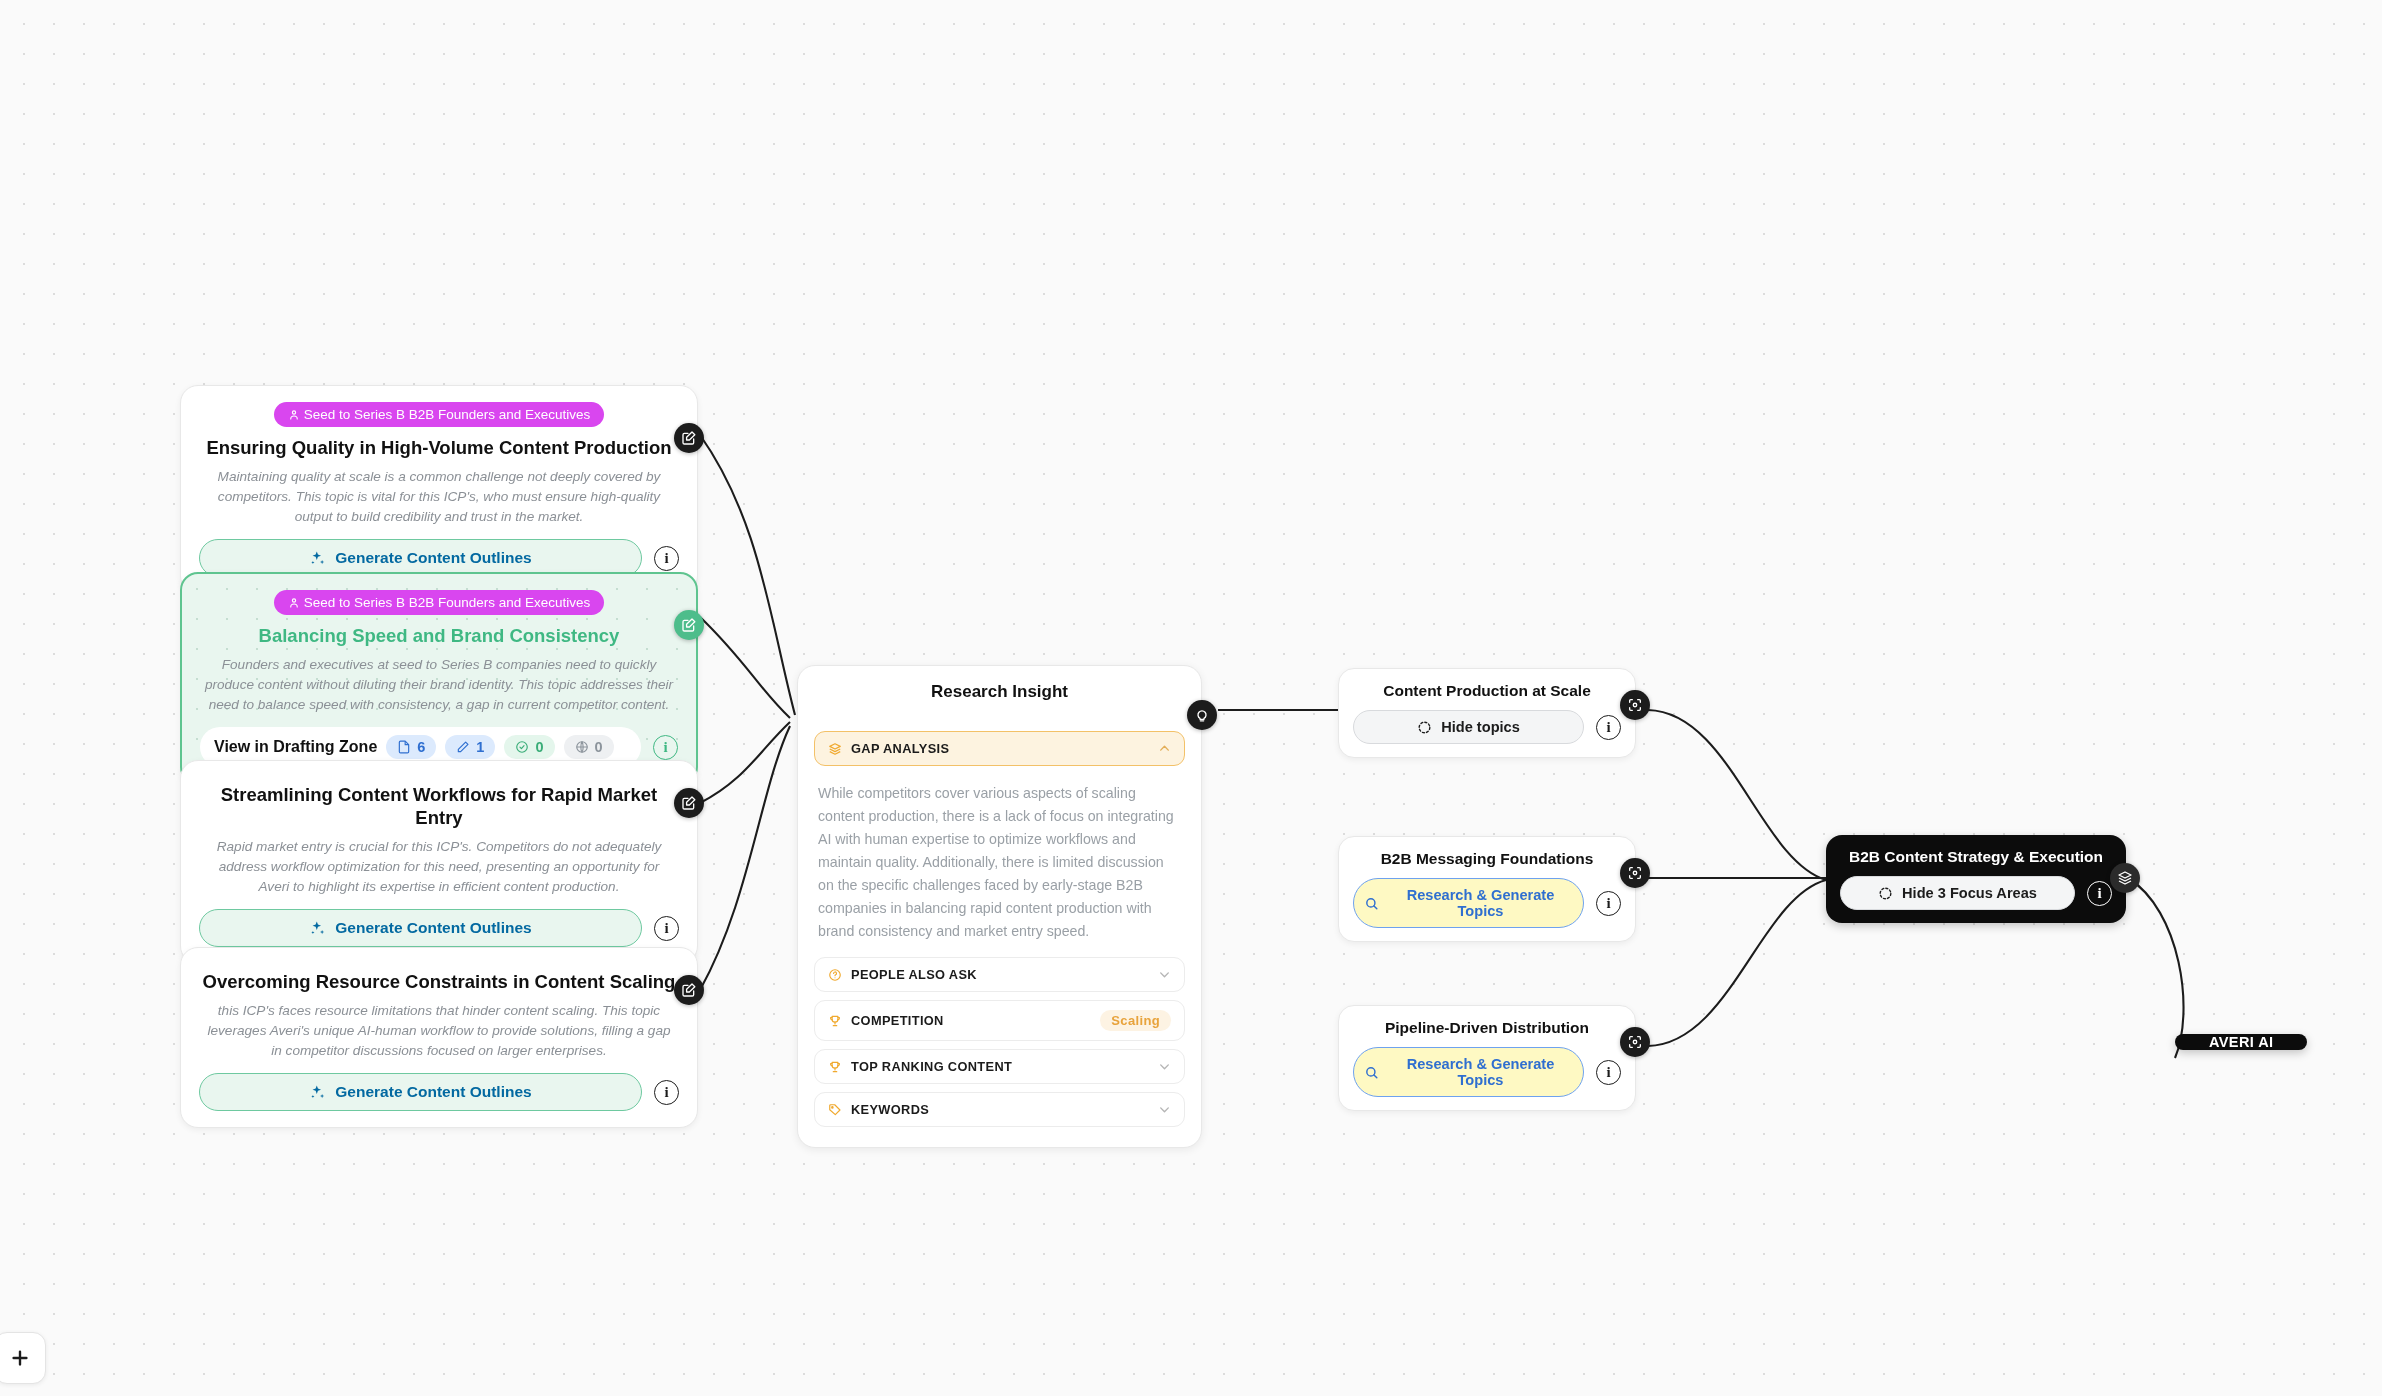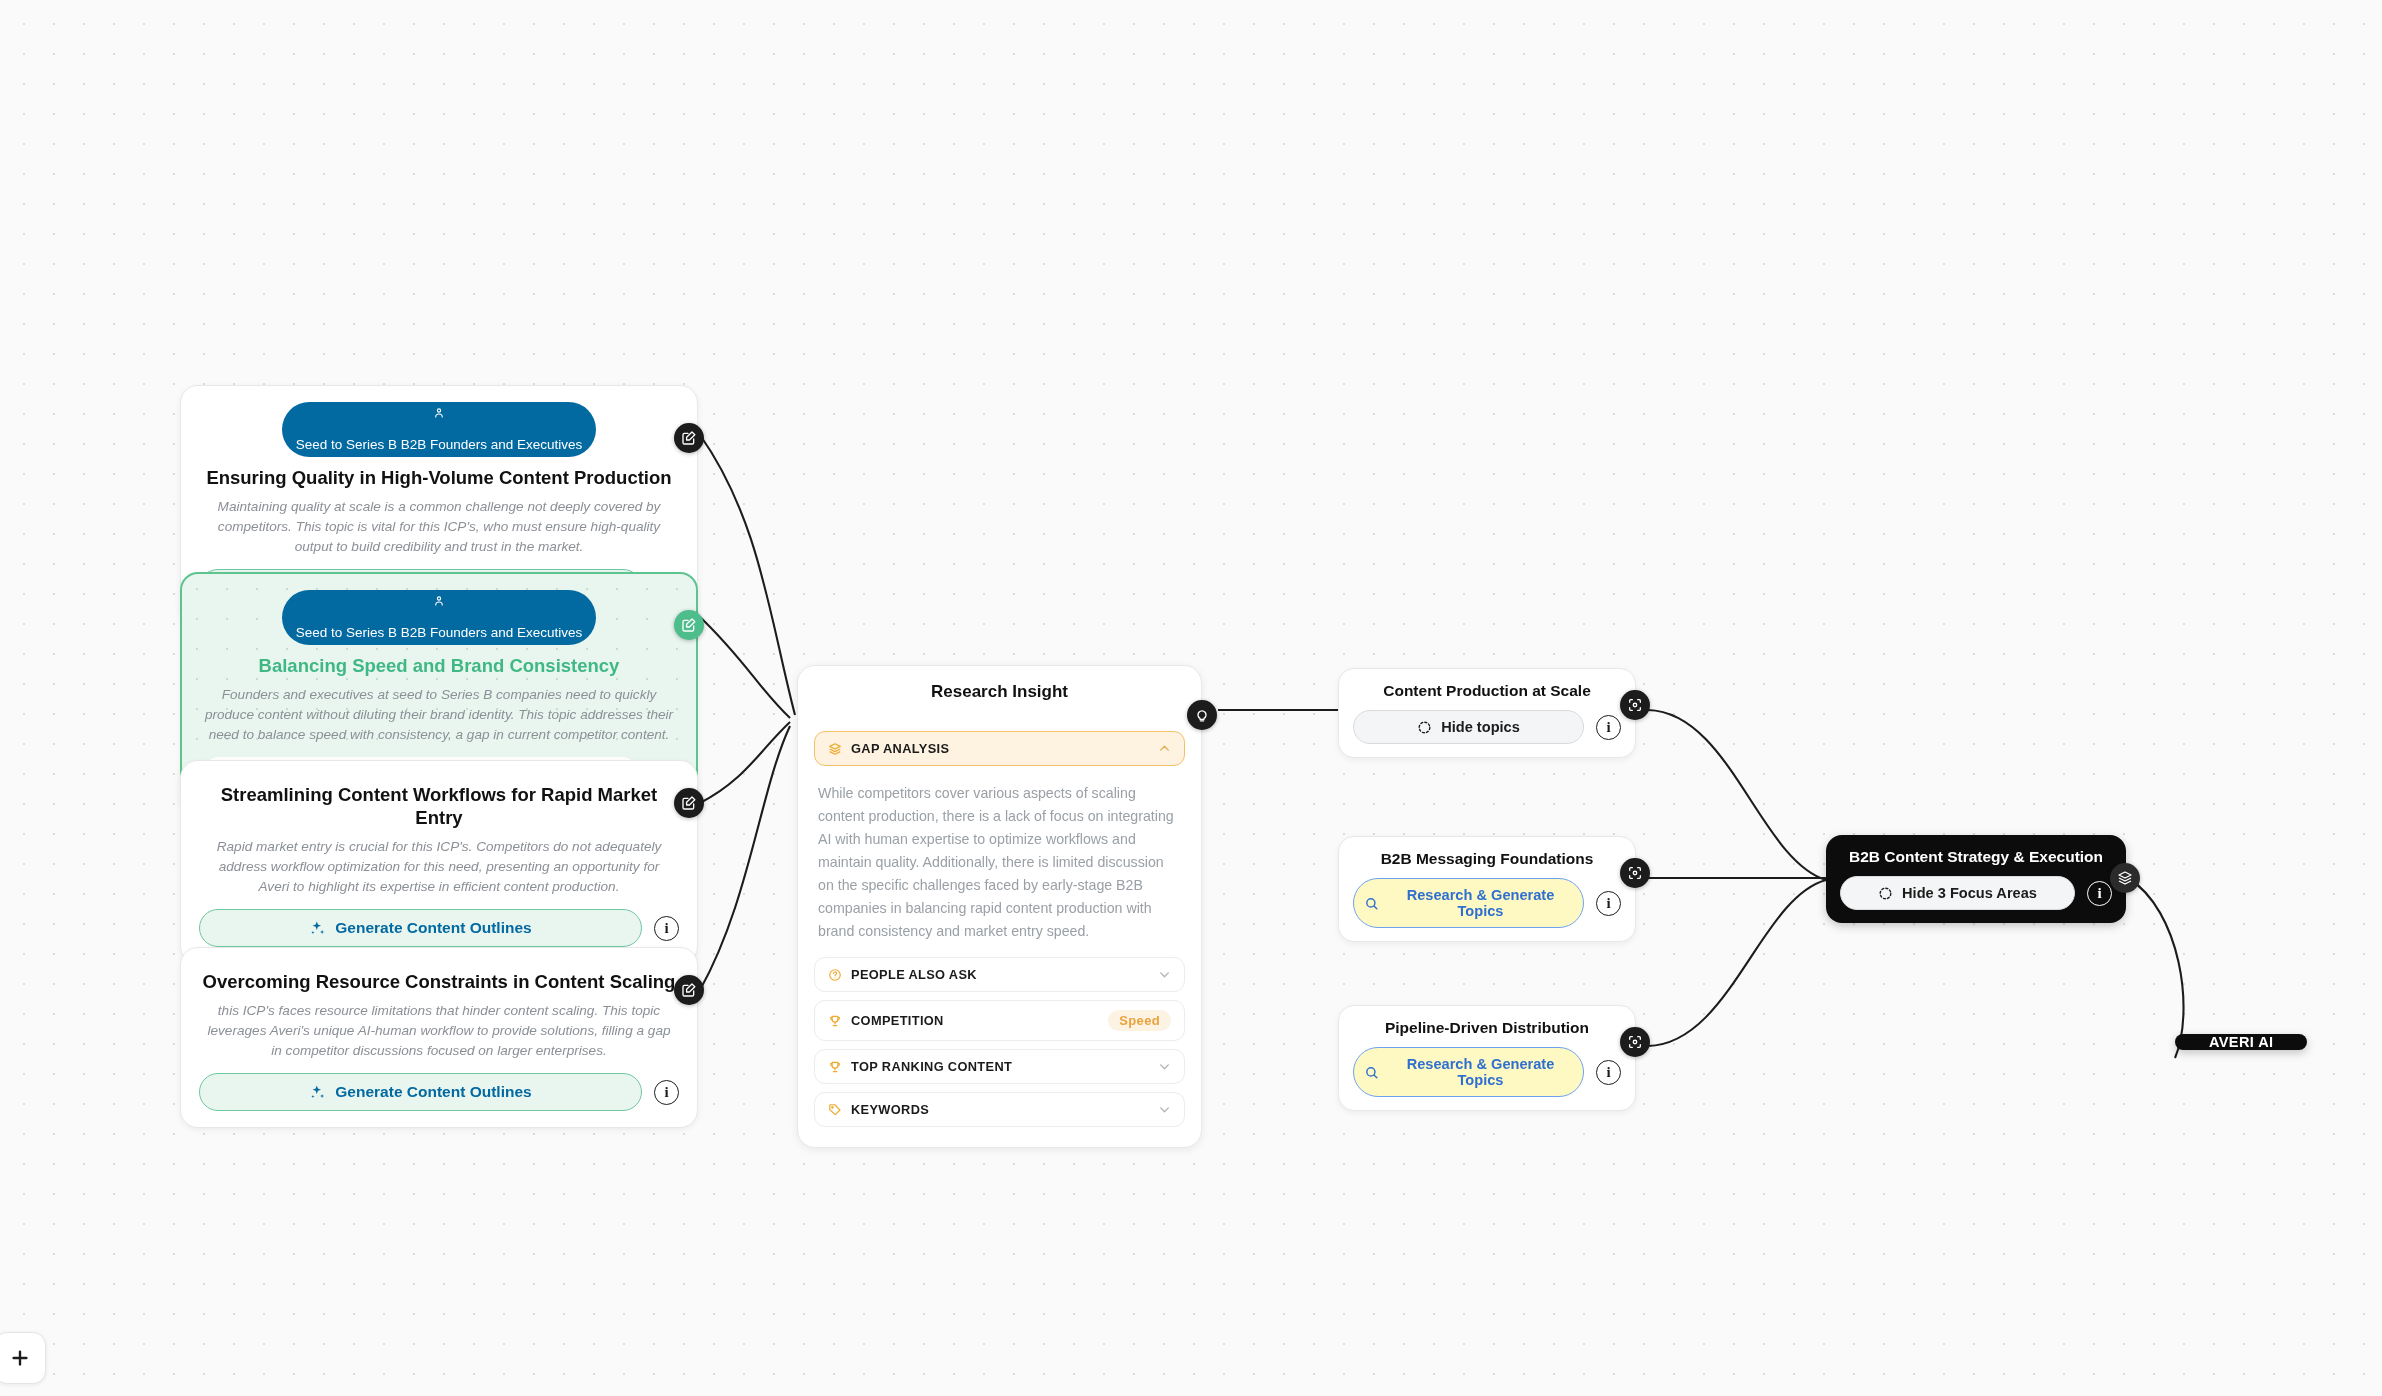--- a/index.html
+++ b/index.html
@@ -30,27 +30,26 @@
     padding: 16px 18px 16px;
     text-align: center;
   }
   .tcard.selected {
     background: #e9f6ef;
     border: 2px solid #5ec48f;
     background-image: radial-gradient(circle, rgba(120,170,145,.32) 1.1px, transparent 1.2px);
     background-size: 30px 30px;
   }
   .icp-pill {
-    display: inline-flex; align-items: center; gap: 18px;
-    background: #0369a1; color: #fff;
+    display: inline-flex; align-items: center; gap: 4px;
+    background: #d946ef; color: #fff;
     font-size: 13.5px; font-weight: 500;
     border-radius: 999px; padding: 5px 14px;
     margin-bottom: 9px;
     white-space: nowrap;
-    flex-direction: column;
   }
   .icp-pill svg { width: 12px; height: 12px; flex: none; }
   .tcard-title {
     font-size: 18.5px; font-weight: 700; color: #111;
     line-height: 1.25; margin-bottom: 8px;
   }
   .tcard.selected .tcard-title { color: #3fb883; text-align: center; }
   .tcard-desc {
     font-size: 13.6px; font-style: italic; color: #8b9096;
     line-height: 1.45; margin-bottom: 13px; padding: 0 4px;
@@ -376,21 +375,21 @@
       </div>
 
       <div class="acc">
         <svg class="lead" viewBox="0 0 24 24" fill="none" stroke="currentColor" stroke-width="2" stroke-linecap="round" stroke-linejoin="round">
             <path d="M7 4h10v5a5 5 0 0 1-10 0z"></path>
             <path d="M7 6H4.5v1.5A3 3 0 0 0 7.5 10M17 6h2.5v1.5a3 3 0 0 1-3 2.5"></path>
             <path d="M12 14v3M9 20h6"></path>
           </svg>
         <span>COMPETITION</span>
         <span class="spacer"></span>
-        <span class="tag-medium">Speed</span>
+        <span class="tag-medium">Scaling</span>
       </div>
 
       <div class="acc">
         <svg class="lead" viewBox="0 0 24 24" fill="none" stroke="currentColor" stroke-width="2" stroke-linecap="round" stroke-linejoin="round">
             <path d="M7 4h10v5a5 5 0 0 1-10 0z"></path>
             <path d="M7 6H4.5v1.5A3 3 0 0 0 7.5 10M17 6h2.5v1.5a3 3 0 0 1-3 2.5"></path>
             <path d="M12 14v3M9 20h6"></path>
           </svg>
         <span>TOP RANKING CONTENT</span>
         <span class="spacer"></span>

